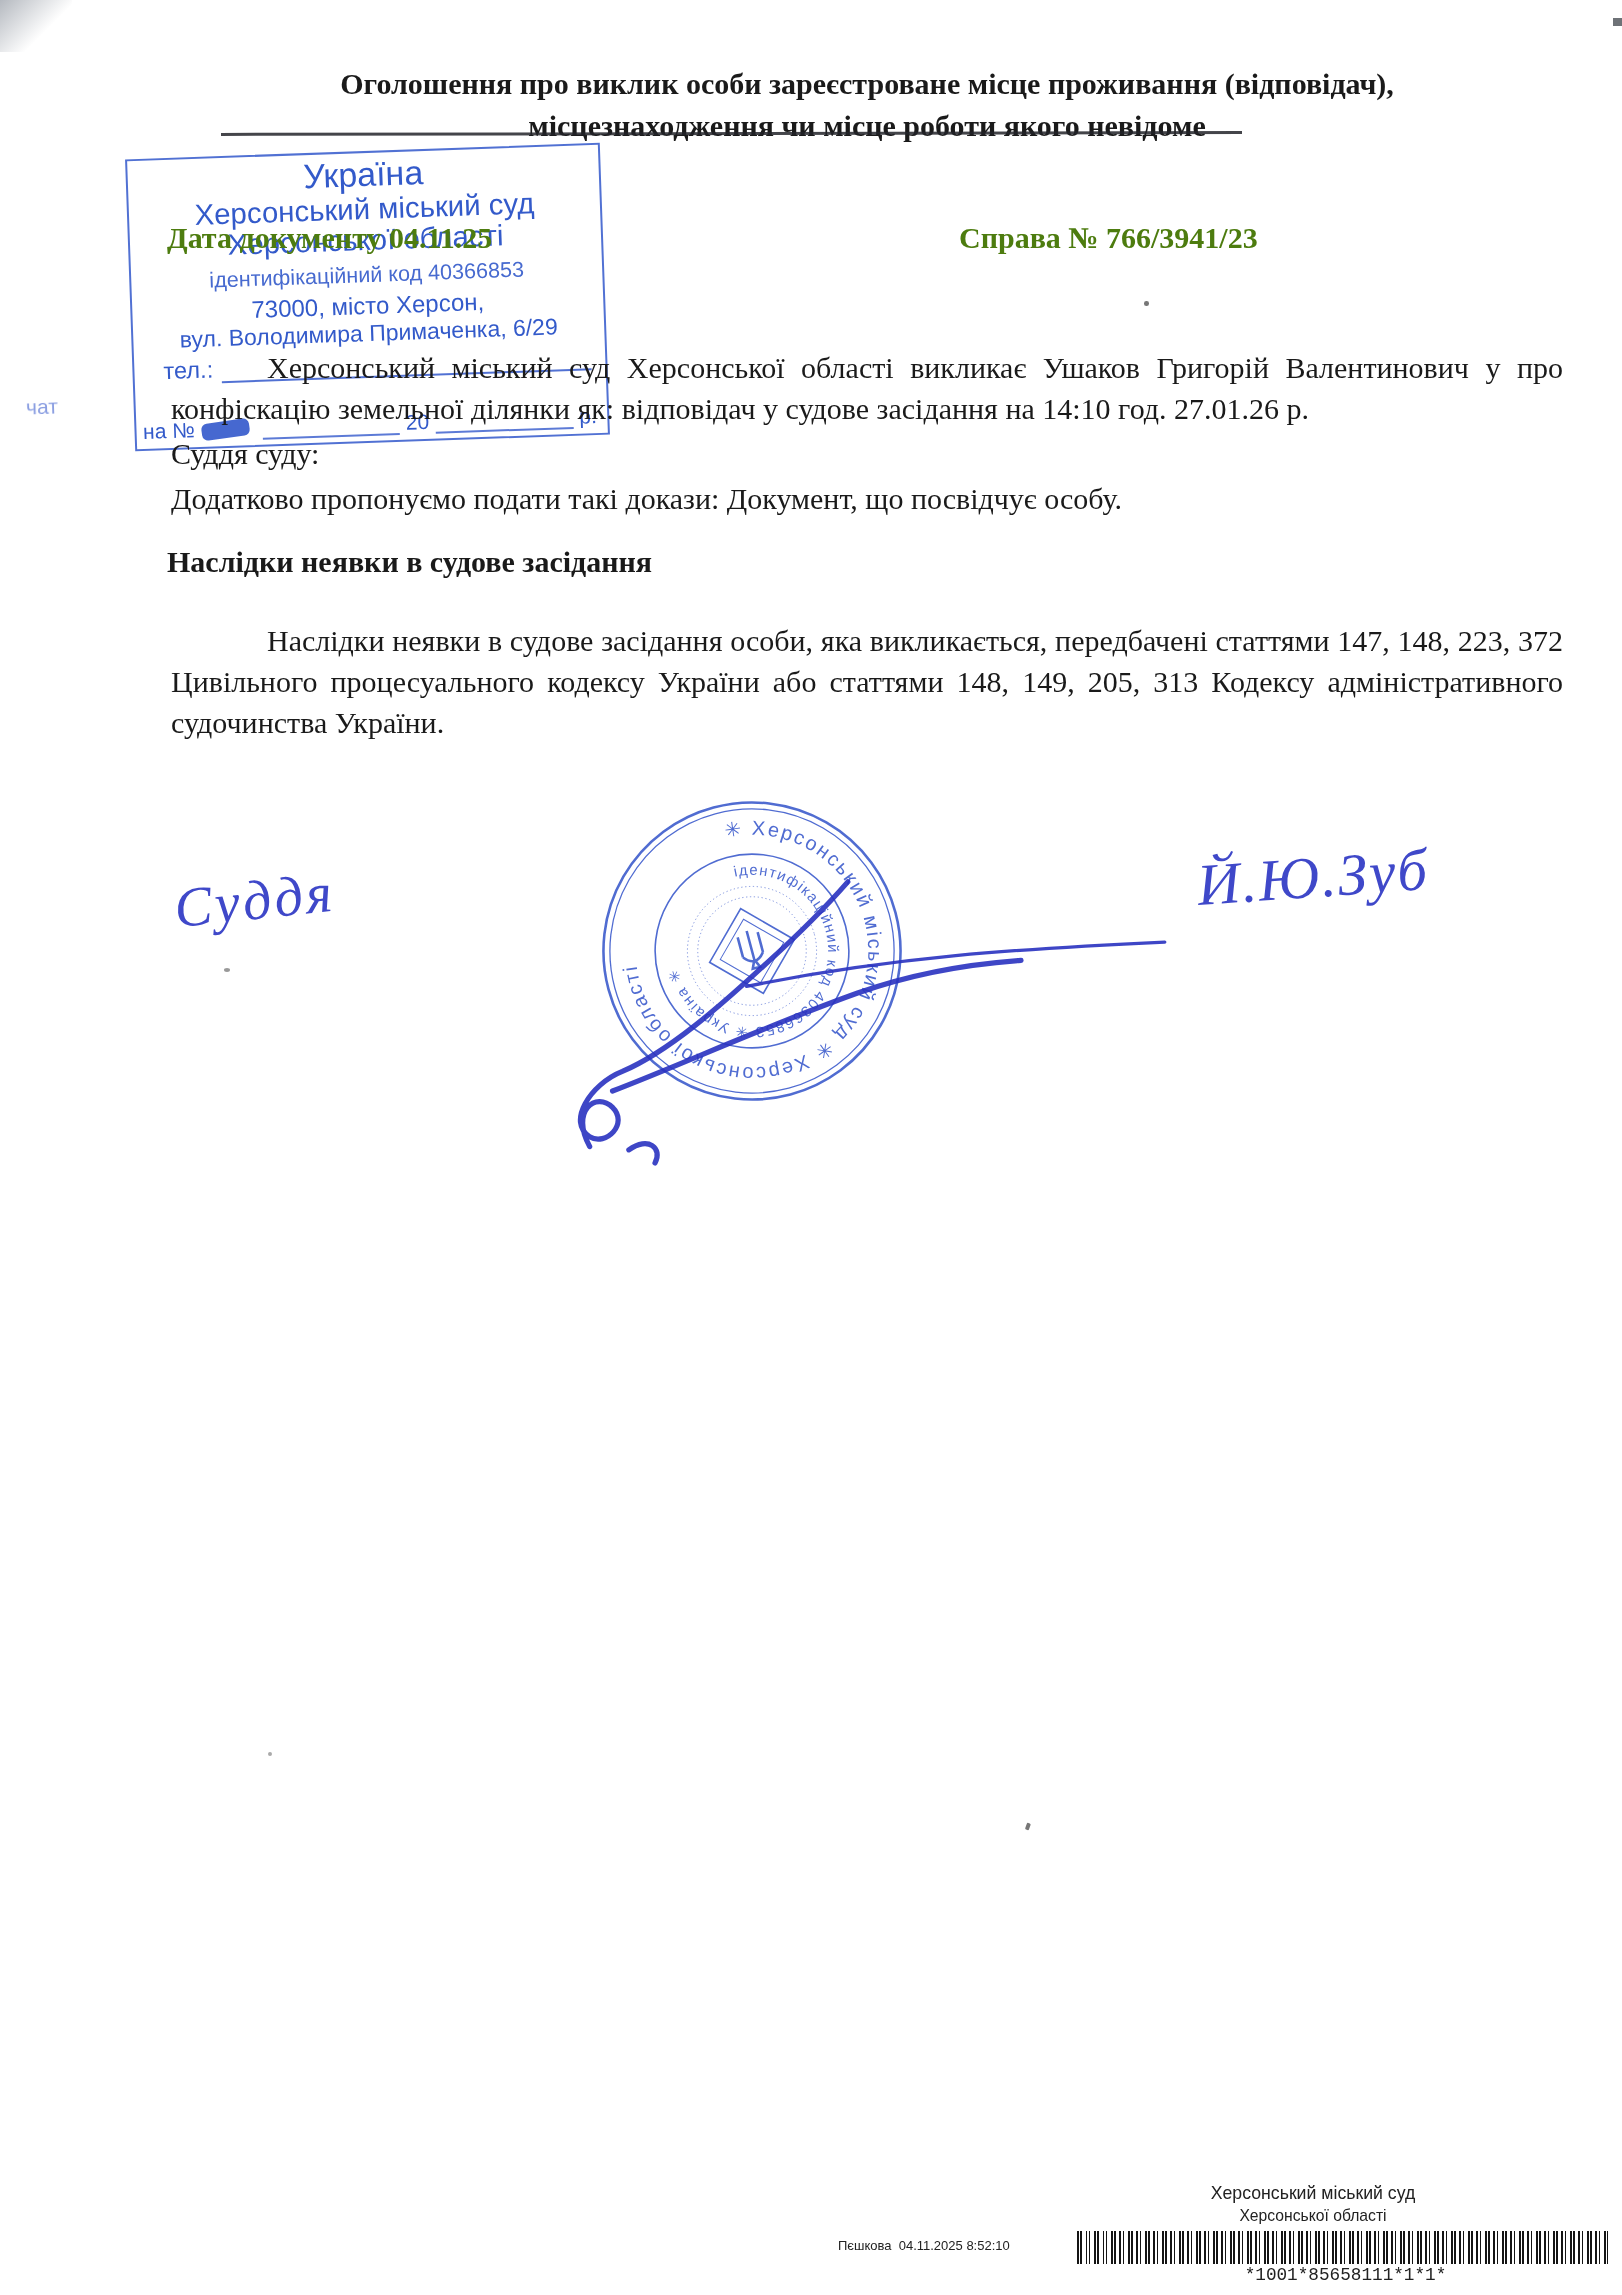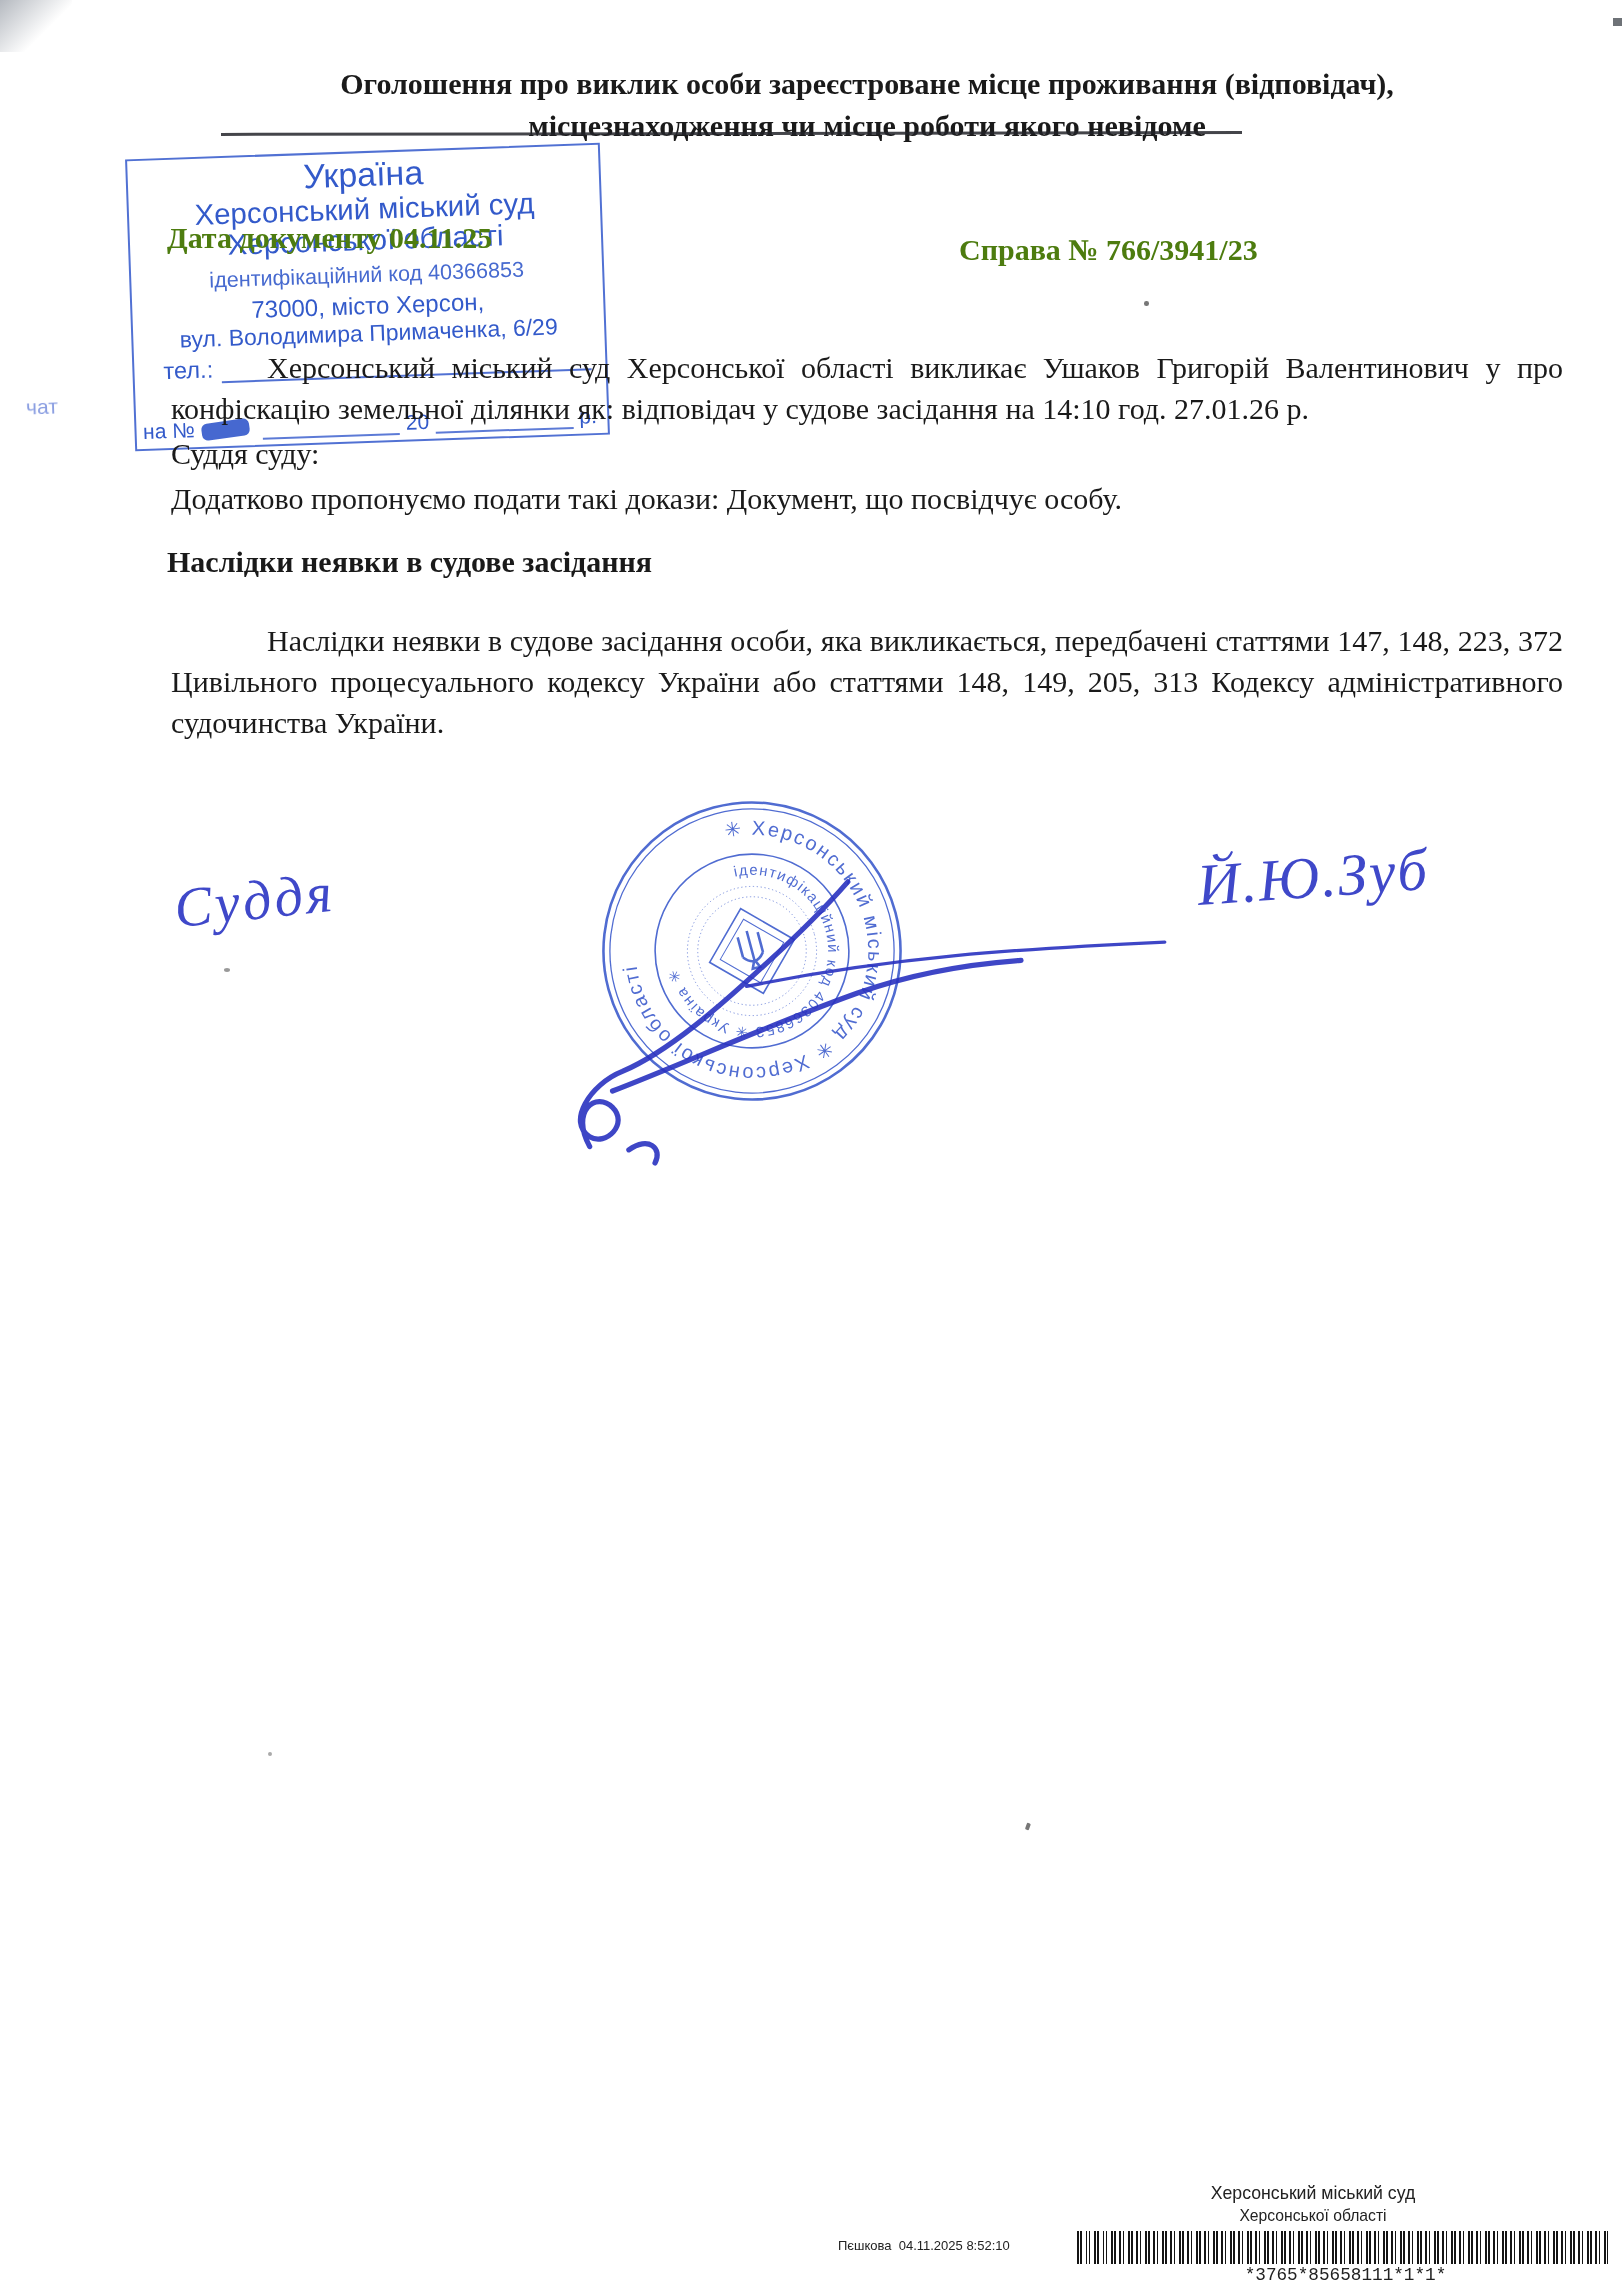--- a/index.html
+++ b/index.html
@@ -41,21 +41,21 @@
   .s-tel .s-line { flex:1; border-bottom:2px solid rgba(38,78,200,.8); margin-left:7.9px; height:22px; }
   .s-bottom { position:absolute; left:6.5px; right:10.5px; bottom:5.2px;
     display:flex; align-items:flex-end; font-size:21px; }
   .s-blob { width:48px; height:17px; background:rgba(38,78,200,.85); border-radius:5.9px;
     transform:rotate(-6deg); margin:0 6.5px 2.6px 6.5px; }
   .s-fill { flex:1; border-bottom:2px solid rgba(38,78,200,.75); height:19.6px; margin:0 6.5px; }
 
   
   .meta { position:absolute; left:167px; top:221px; width:1400px; z-index:3;
     font-weight:bold; font-size:30px; color:#4d7c0f; }
-  .meta-case { position:absolute; left:792px; top:12px; }
+  .meta-case { position:absolute; left:792px; top:0; }
 
   
   .bodytext { position:absolute; left:167px; top:343px; width:1400px; z-index:3;
     font-size:30px; line-height:41px; }
   .p { margin:4px; }
   .ind { text-indent:96px; }
   .just { text-align:justify; }
   .h { text-align:left; font-size:30px; font-weight:bold; margin:22px 0 38px; }
 
   
@@ -171,16 +171,16 @@
       <path stroke-width="5" d="M 300 270 C 520 225 720 212 940 202"></path>
     </g>
   </svg>
 
   <div class="f-court">
     <div>Херсонський міський суд</div>
     <div class="f-court2">Херсонської області</div>
   </div>
   <div class="f-op">Пєшкова  04.11.2025 8:52:10</div>
   <div class="f-barcode"></div>
-  <div class="f-bartext">*3765*85658111*1*1*</div>
+  <div class="f-bartext">*1001*85658111*1*1*</div>
 
 </div>
 
 
 </body></html>

